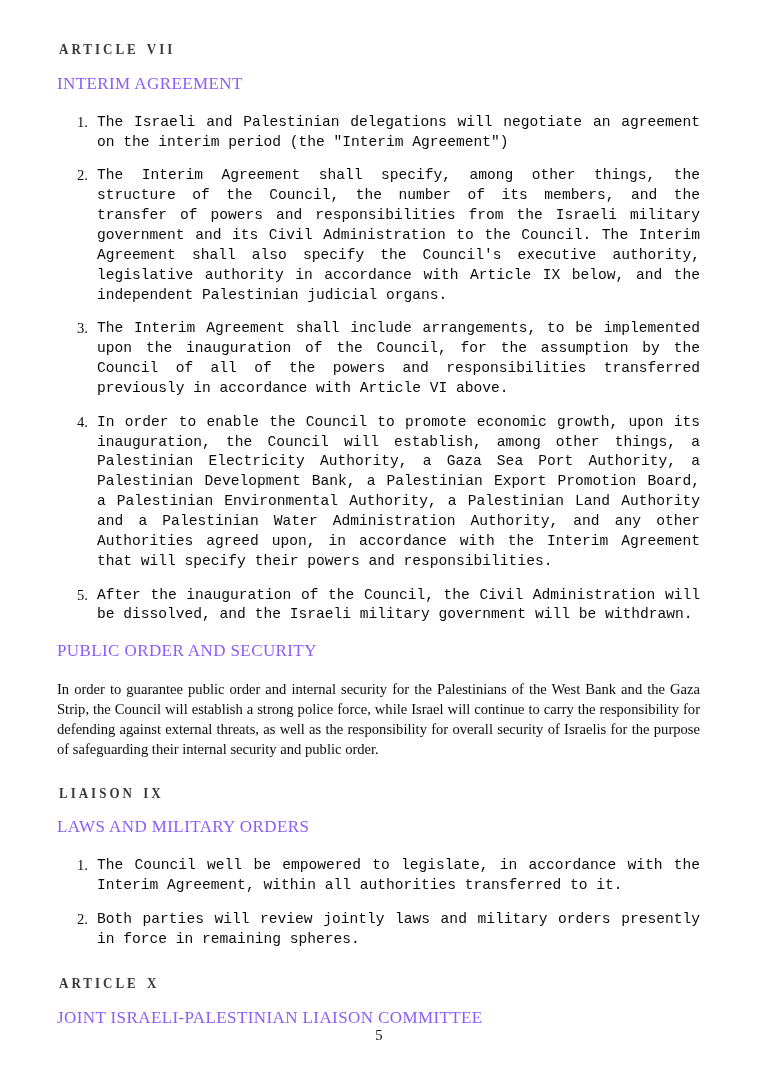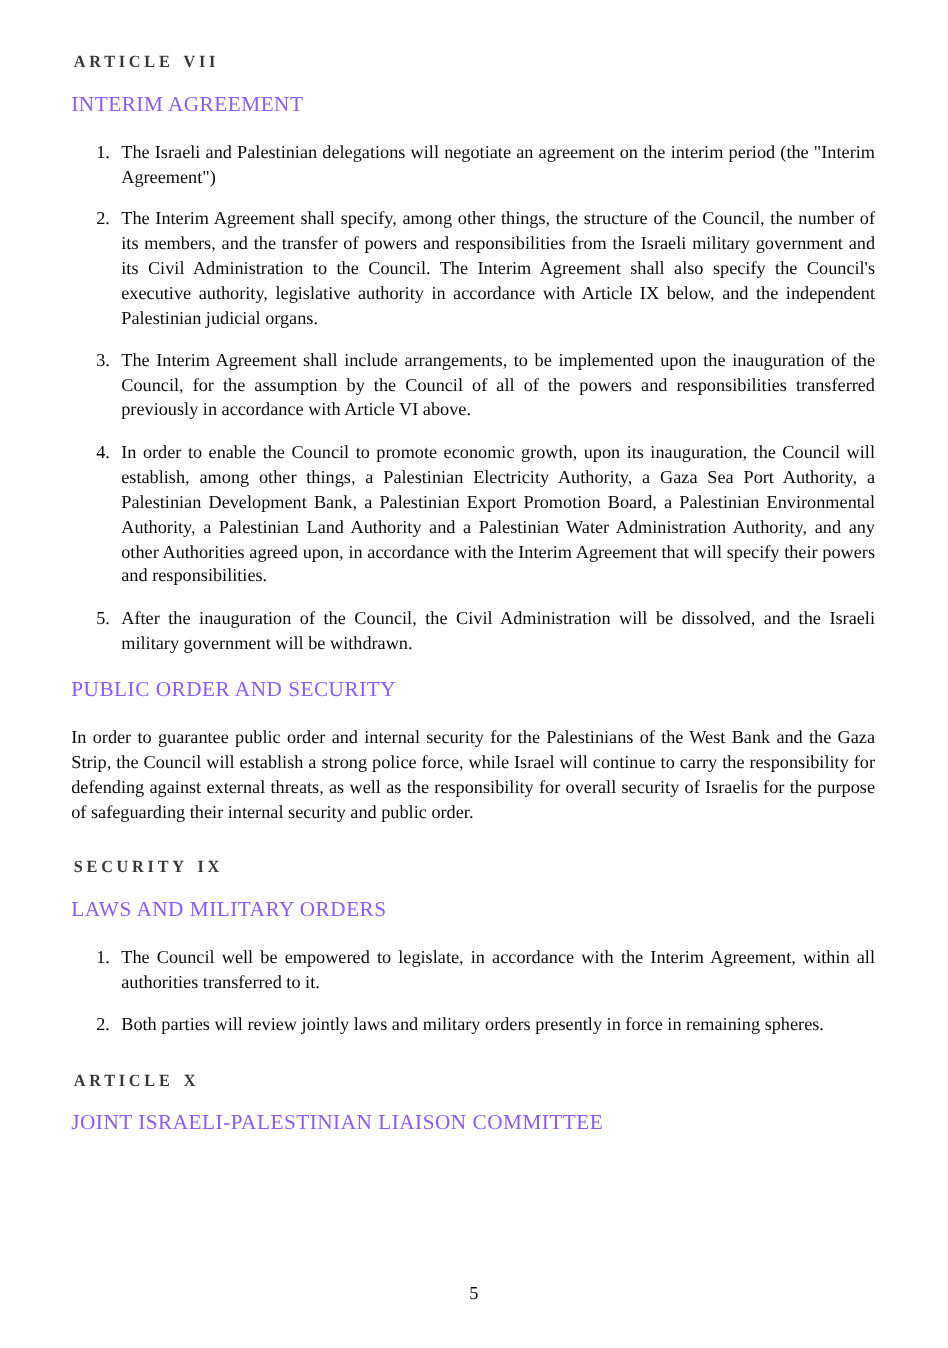--- a/index.html
+++ b/index.html
@@ -33,21 +33,21 @@
   .section-title {
     font-size: 17px;
     font-weight: 400;
     letter-spacing: 0.4px;
     margin: 0 0 18px 0;
     color: #8b5cf6;
   }
   .list { margin: 0 0 2px 20px; }
   .item { display: flex; margin-bottom: 14px; }
   .item-num { flex: 0 0 20px; }
-  .item-text { flex: 1; text-align: justify; }
+  .item-text { flex: 1; text-align: justify; font-family: Liberation Mono, monospace; }
   .par { text-align: justify; margin: 0 0 14px 0; font-family: Liberation Serif, serif; }
   .page-number {
     position: absolute;
     left: 0; right: 0;
     bottom: 32px;
     text-align: center;
     font-size: 14.6px;
   }
 </style>
 </head>
@@ -77,21 +77,21 @@
     </div>
     <div class="item">
       <span class="item-num">5.</span>
       <span class="item-text">After the inauguration of the Council, the Civil Administration will be dissolved, and the Israeli military government will be withdrawn.</span>
     </div>
   </div>
 
   <h1 class="section-title">PUBLIC ORDER AND SECURITY</h1>
   <p class="par">In order to guarantee public order and internal security for the Palestinians of the West Bank and the Gaza Strip, the Council will establish a strong police force, while Israel will continue to carry the responsibility for defending against external threats, as well as the responsibility for overall security of Israelis for the purpose of safeguarding their internal security and public order.</p>
 
-  <div class="article-marker marker-gap">SECURITY IX</div>
+  <div class="article-marker marker-gap">LIAISON IX</div>
   <h1 class="section-title">LAWS AND MILITARY ORDERS</h1>
 
   <div class="list">
     <div class="item">
       <span class="item-num">1.</span>
       <span class="item-text">The Council well be empowered to legislate, in accordance with the Interim Agreement, within all authorities transferred to it.</span>
     </div>
     <div class="item">
       <span class="item-num">2.</span>
       <span class="item-text">Both parties will review jointly laws and military orders presently in force in remaining spheres.</span>

